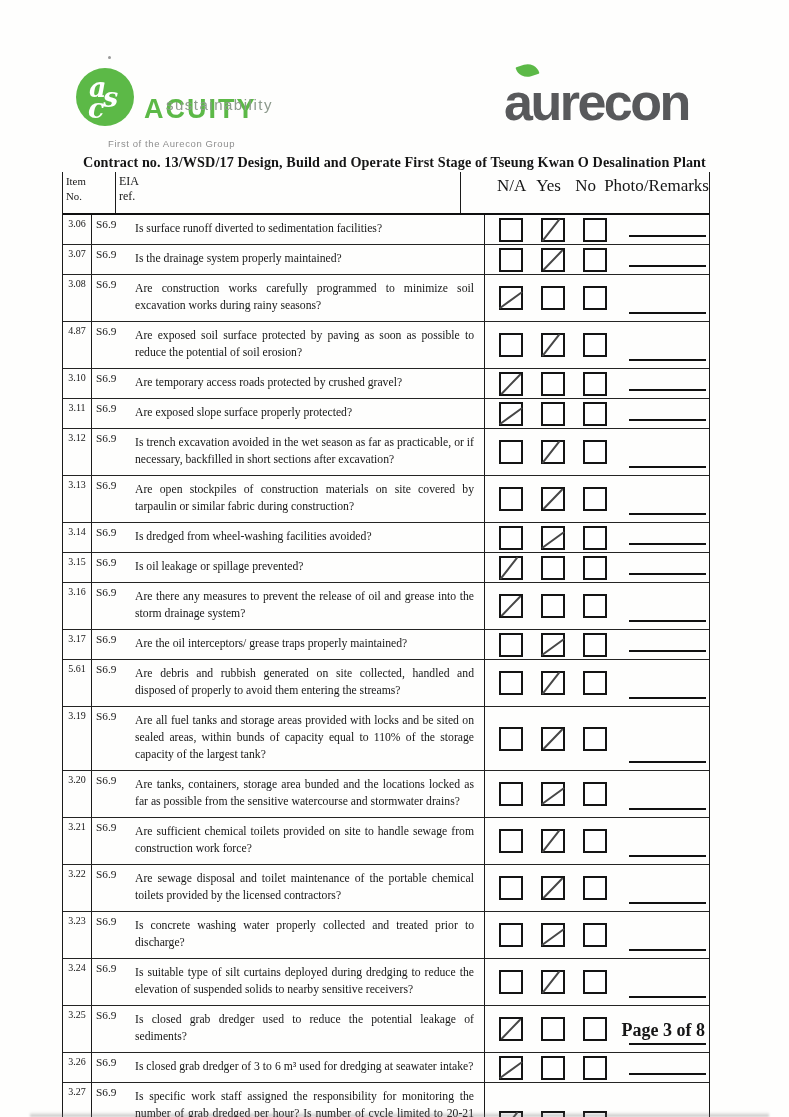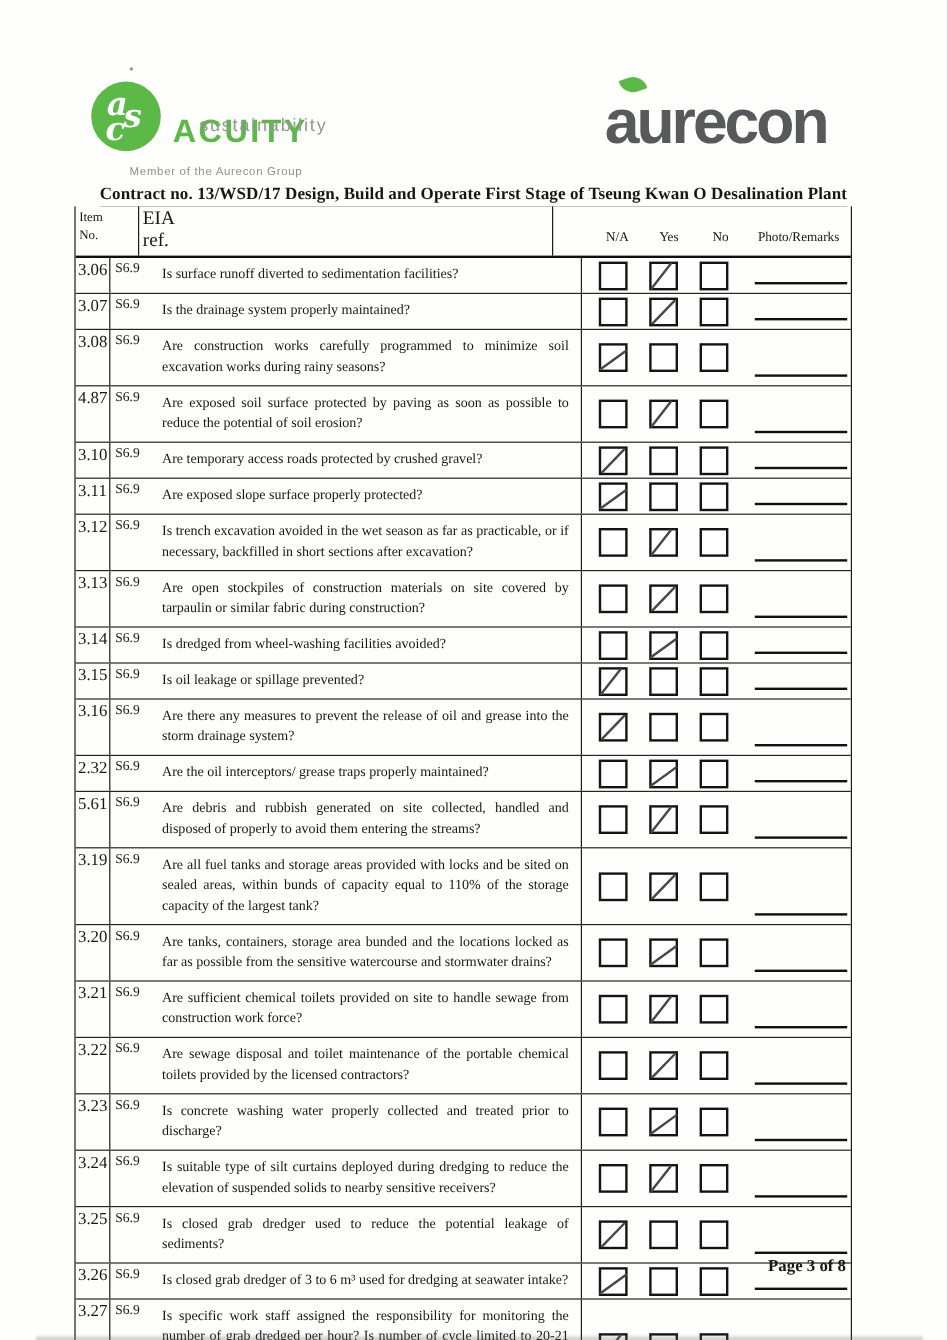--- a/index.html
+++ b/index.html
@@ -55,28 +55,28 @@
   }
   
   .tbl{
     position:absolute; left:62px; top:172px; width:648px;
     border:1.7px solid var(--ink); border-top:none; box-sizing:border-box;
     background:#fefefd;
   }
   .thead, .row{display:grid; grid-template-columns:28px 36px 1fr 224px;}
   .thead{height:41px; border-bottom:2.4px solid #0f0f0f;gap:24px;}
   .h-item{padding:2px 0 0 3px; font-size:10.8px; line-height:15px;}
-  .h-eia{border-left:1.4px solid var(--ink); padding:2px 0 0 3px; font-size:16px;}
+  .h-eia{border-left:1.4px solid var(--ink); padding:2px 0 0 3px; font-size:12px;}
   .h-q{border-right:1.6px solid var(--ink);}
-  .h-panel{display:flex; padding-left:8px; padding-top:4px; font-size:11px;margin-top:16px;}
+  .h-panel{display:flex; padding-left:8px; padding-top:4px; font-size:17px;}
   .h-cell{width:43px; text-align:center;}
   .h-rem{flex:1; text-align:center;}
   .row{border-top:1.5px solid #242424;}
   .row:first-child{border-top:none;}
-  .c-item{padding:3px 2px 0 2px; font-size:14px; text-align:left;}
+  .c-item{padding:3px 2px 0 2px; font-size:10px; text-align:center;}
   .c-eia{
     border-left:1.4px solid var(--ink); padding:3px 0 0 4px; font-size:11.3px;
   }
   .c-q{
     border-right:1.6px solid var(--ink);
     padding:5px 10px 7px 8px; display:flex; align-items:center;
   }
   .c-q .qt{width:100%; font-size:11.7px; line-height:17px; text-align:justify;}
   .c-panel{display:flex; align-items:center; padding-left:14px; box-sizing:border-box;}
   .box{
@@ -88,21 +88,21 @@
     background:#474747; transform:rotate(44deg); border-radius:1px;
   }
   .row:nth-child(3n) .box.checked::after{transform:rotate(54deg); top:-2px;}
   .row:nth-child(3n+1) .box.checked::after{transform:rotate(38deg); left:7px;}
   .remark-line{
     flex:1; align-self:flex-end; margin:0 3px 7px 4px;
     border-bottom:2px solid #111; height:0;
   }
   
   .footer{
-    position:absolute; top:1048px; right:84px; font-weight:bold; font-size:14px;
+    position:absolute; top:1020px; right:84px; font-weight:bold; font-size:18px;
   }
   .speck{position:absolute; background:#9a9a9a; border-radius:50%;}
   .s1{left:108px; top:56px; width:3px; height:3px;}
   .s2{left:596px; top:1070px; width:3px; height:2px; opacity:.6;}
   .smudge{
     position:absolute; left:30px; right:20px; bottom:0; height:5px;
     background:linear-gradient(to bottom, rgba(0,0,0,0), rgba(110,110,110,.45));
     filter:blur(1px);
   }
 </style>
@@ -115,21 +115,21 @@
   <div class="speck s2"></div>
 
   <div class="acuity">
     <div class="circle">
       <span class="m-a">a</span>
       <span class="m-s">s</span>
       <span class="m-c">c</span>
     </div>
     <div class="name">ACUITY</div>
     <div class="sub">sustainability</div>
-    <div class="tagline">Member of the Aurecon Group</div>
+    <div class="tagline">First of the Aurecon Group</div>
   </div>
 
   <div class="aurecon">
     <span class="leaf"></span>
     <span>aurecon</span>
   </div>
 
   <div class="title-wrap">
     <span class="title">Contract no.  13/WSD/17 Design, Build and Operate First Stage of Tseung Kwan O Desalination Plant</span>
   </div>
@@ -287,21 +287,21 @@
             <span class="qt">Are there any measures to prevent the release of oil and grease into the storm drainage system?</span>
           </div>
           <div class="c-panel">
             <div class="box na checked"></div>
             <div class="box yes"></div>
             <div class="box no"></div>
             <div class="remark-line"></div>
           </div>
         </div>
         <div class="row">
-          <div class="c-item">2.32</div>
+          <div class="c-item">3.17</div>
           <div class="c-eia">S6.9</div>
           <div class="c-q">
             <span class="qt">Are the oil interceptors/ grease traps properly maintained?</span>
           </div>
           <div class="c-panel">
             <div class="box na"></div>
             <div class="box yes checked"></div>
             <div class="box no"></div>
             <div class="remark-line"></div>
           </div>

